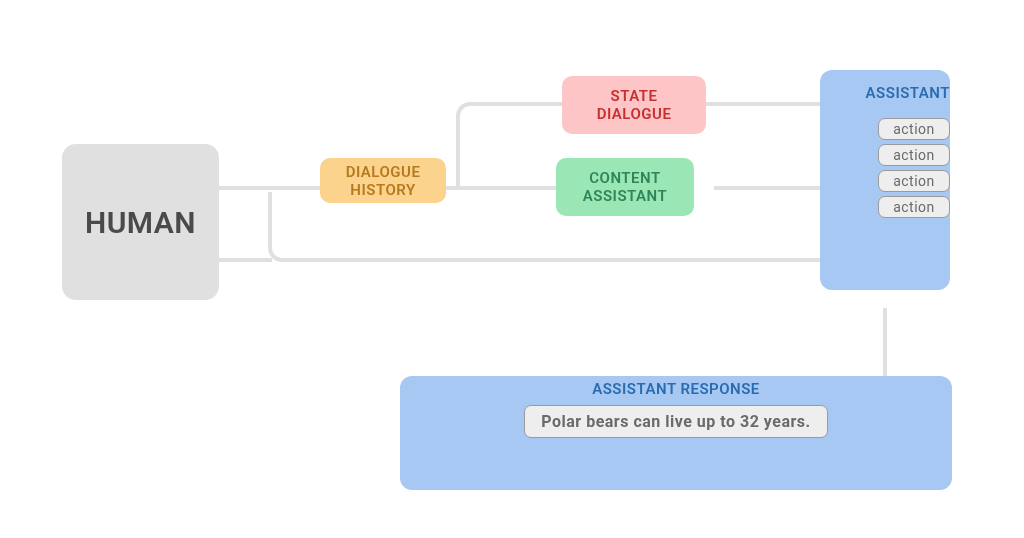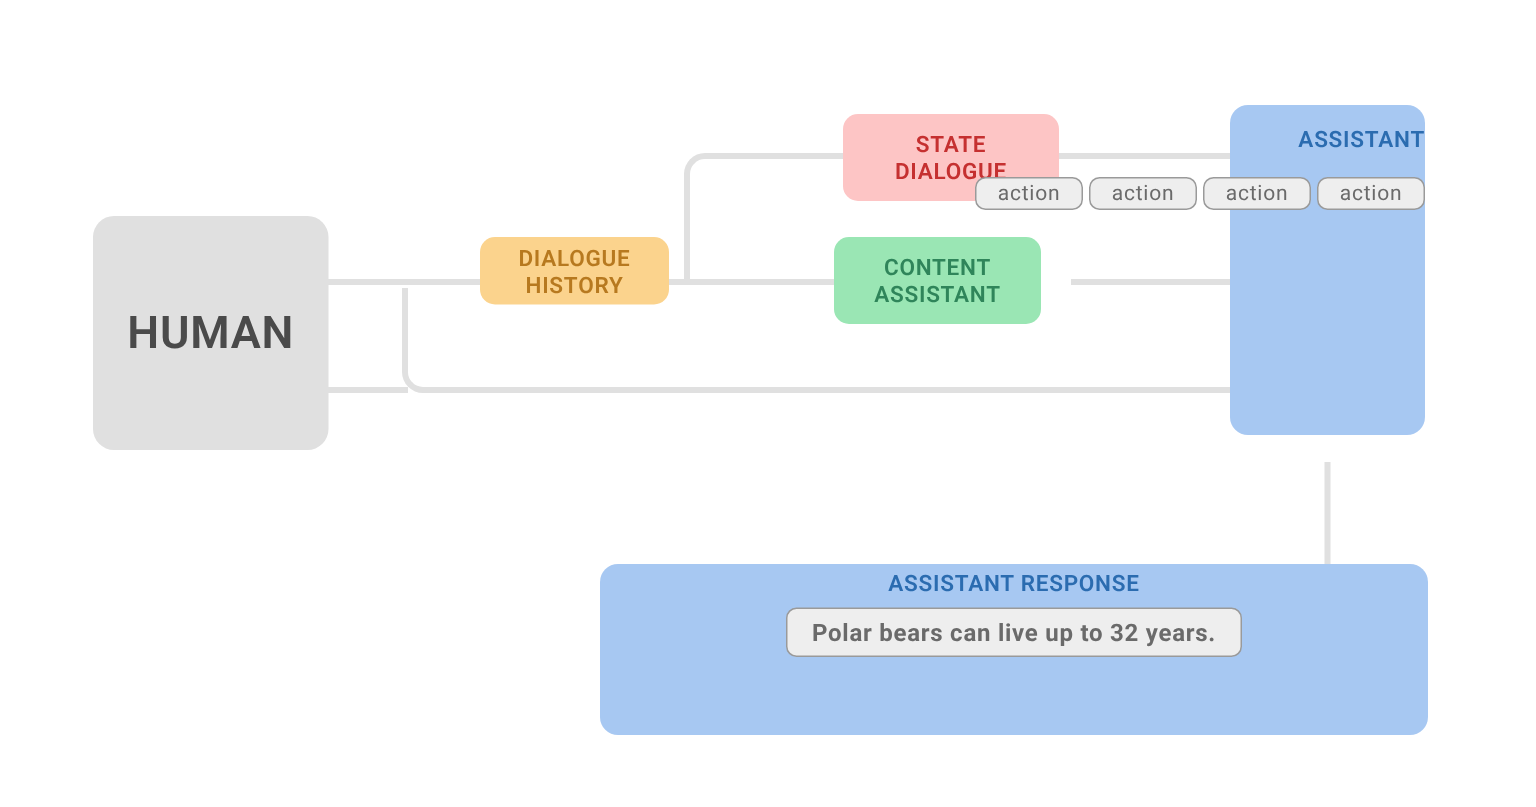--- a/index.html
+++ b/index.html
@@ -82,20 +82,21 @@
     border-radius: 12px;
     font-size: 15px;
     justify-content: flex-start;
     padding-top: 14px;
     letter-spacing: 0.5px;
     align-items: flex-end;
   }
   .assistant-box .actions {
     margin-top: 16px;
     display: flex;
+    flex-direction: column;
     gap: 4px;
   }
   .action-pill {
     background: #eeeeee;
     border: 1px solid #9a9a9a;
     border-radius: 7px;
     color: #6a6a6a;
     font-size: 14px;
     font-weight: 400;
     padding: 2px 12px;

